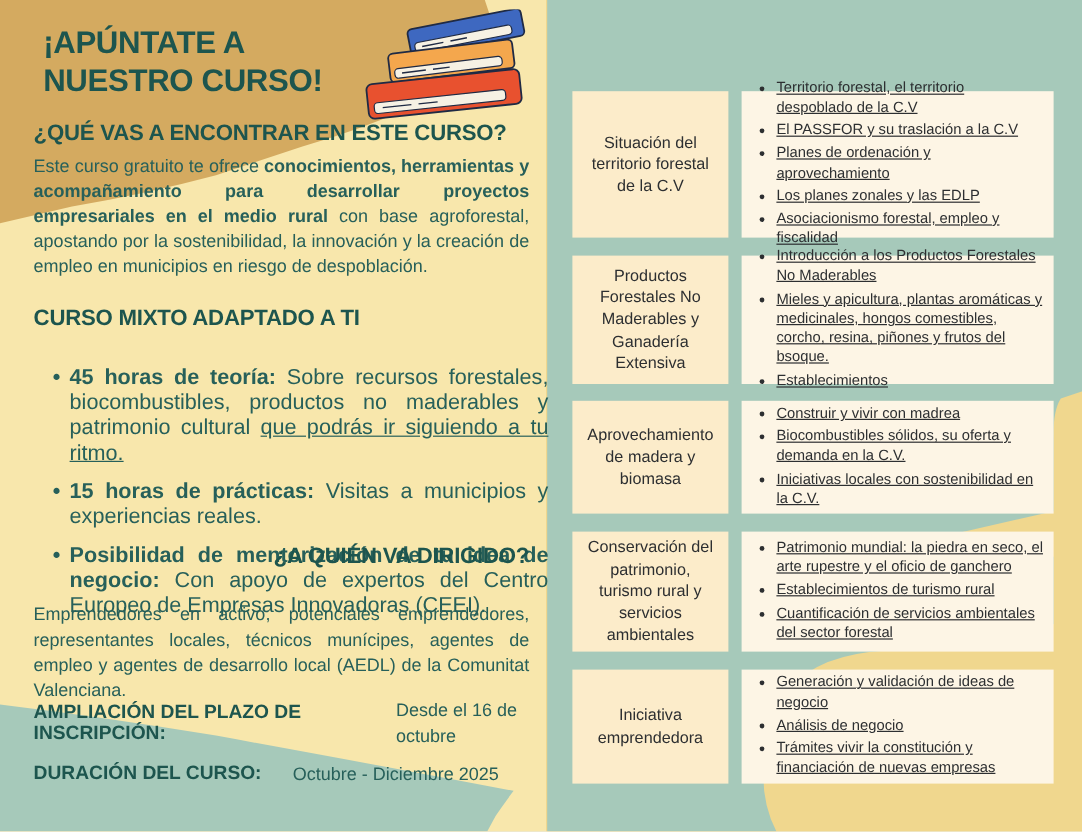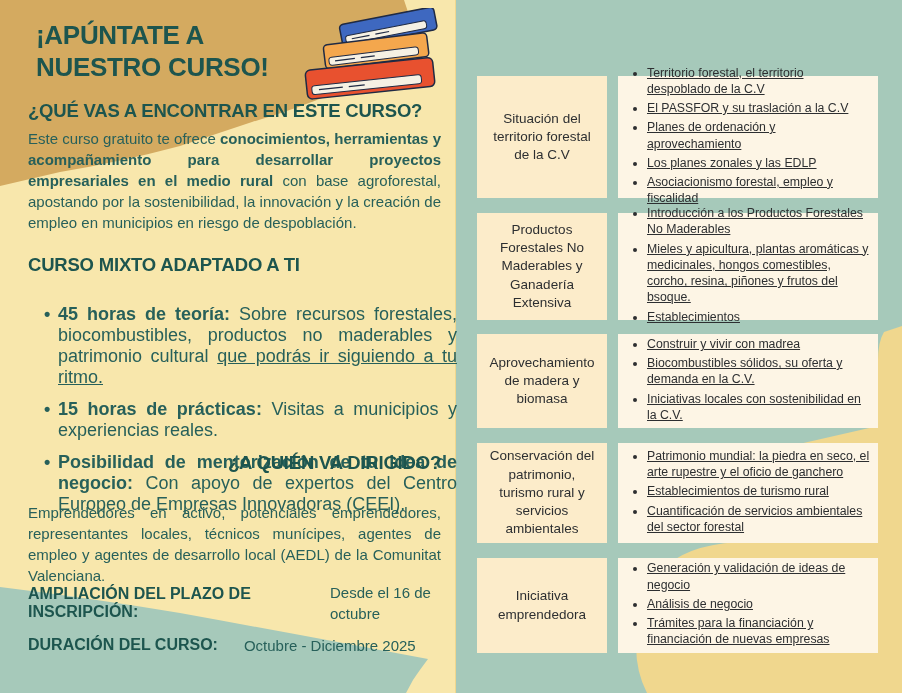--- a/index.html
+++ b/index.html
@@ -200,19 +200,19 @@
         </ul>
       </div>
     </div>
 
     <div class="trow" style="top:535px;height:95px;">
       <div class="cell cell-bloque">Iniciativa emprendedora</div>
       <div class="cell cell-temario">
         <ul>
           <li>Generación y validación de ideas de negocio</li>
           <li>Análisis de negocio</li>
-          <li>Trámites para la financiación y financiación de nuevas empresas</li>
+          <li>Trámites vivir la constitución y financiación de nuevas empresas</li>
         </ul>
       </div>
     </div>
 
   </div>
 </div>
 
 </body></html>

